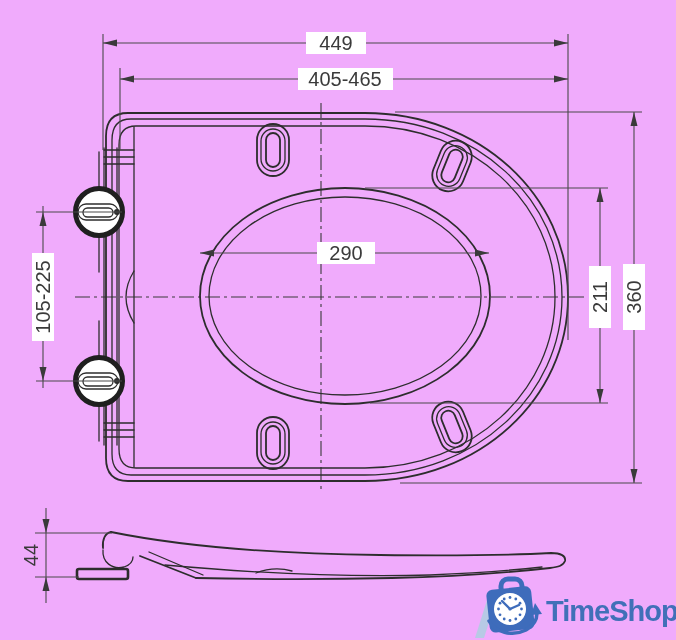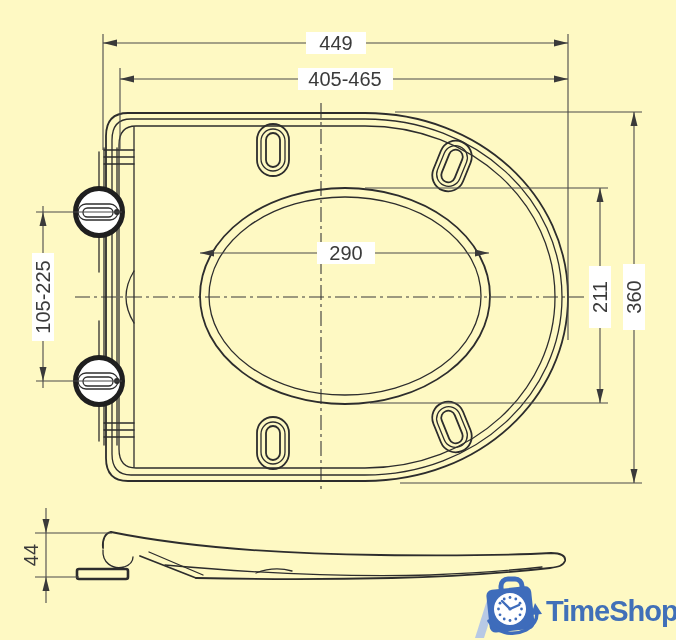--- a/index.html
+++ b/index.html
@@ -1,16 +1,16 @@
 <!DOCTYPE html>
 <html><head>
 <meta charset="utf-8">
 <style>
   html,body{margin:0;padding:0;background:#fff;}
-  .canvas{position:relative;width:676px;height:640px;background:#fef9c3;overflow:hidden;
+  .canvas{position:relative;width:676px;height:640px;background:#f0abfc;overflow:hidden;
           font-family:"Liberation Sans",sans-serif;}
   svg{display:block}
   
   .ln  {stroke:#2d2d2d;fill:none;stroke-width:1.8;stroke-linejoin:round;stroke-linecap:round}
   .ln2 {stroke:#2d2d2d;fill:none;stroke-width:1.3;stroke-linejoin:round;stroke-linecap:round}
   .bold{stroke:#1f1f1f;fill:#fff;stroke-width:5}
   .dim {stroke:#4a4a4a;fill:none;stroke-width:1.1}
   .cl  {stroke:#3a3a3a;fill:none;stroke-width:1.1;stroke-dasharray:15 4 3 4}
   .arr {fill:#3a3a3a;stroke:none}
   .mask{fill:#ffffff;stroke:none}

